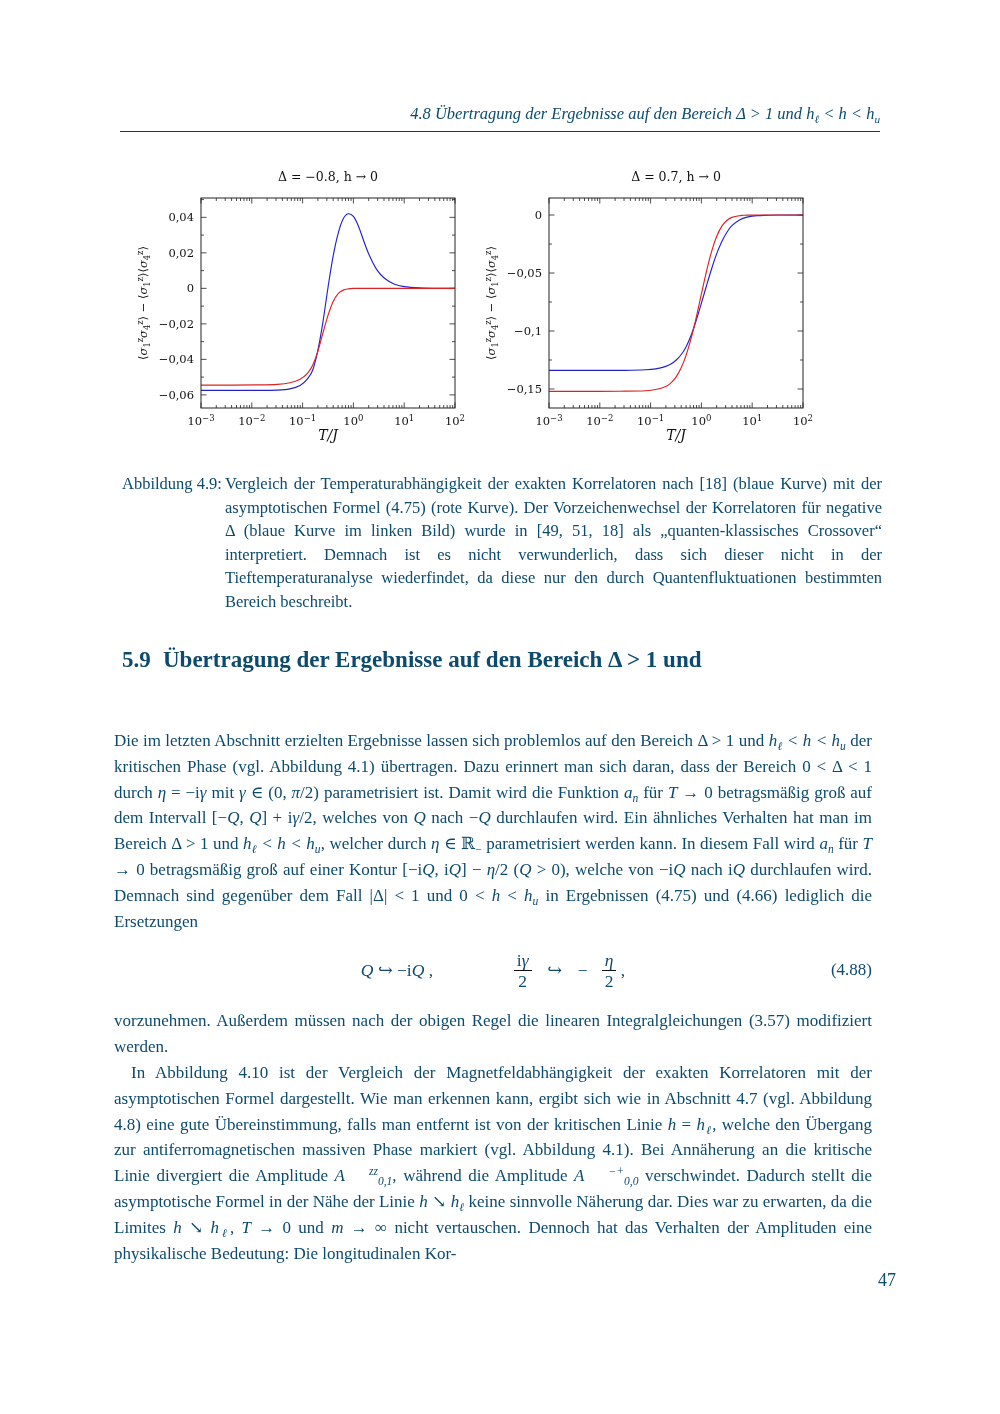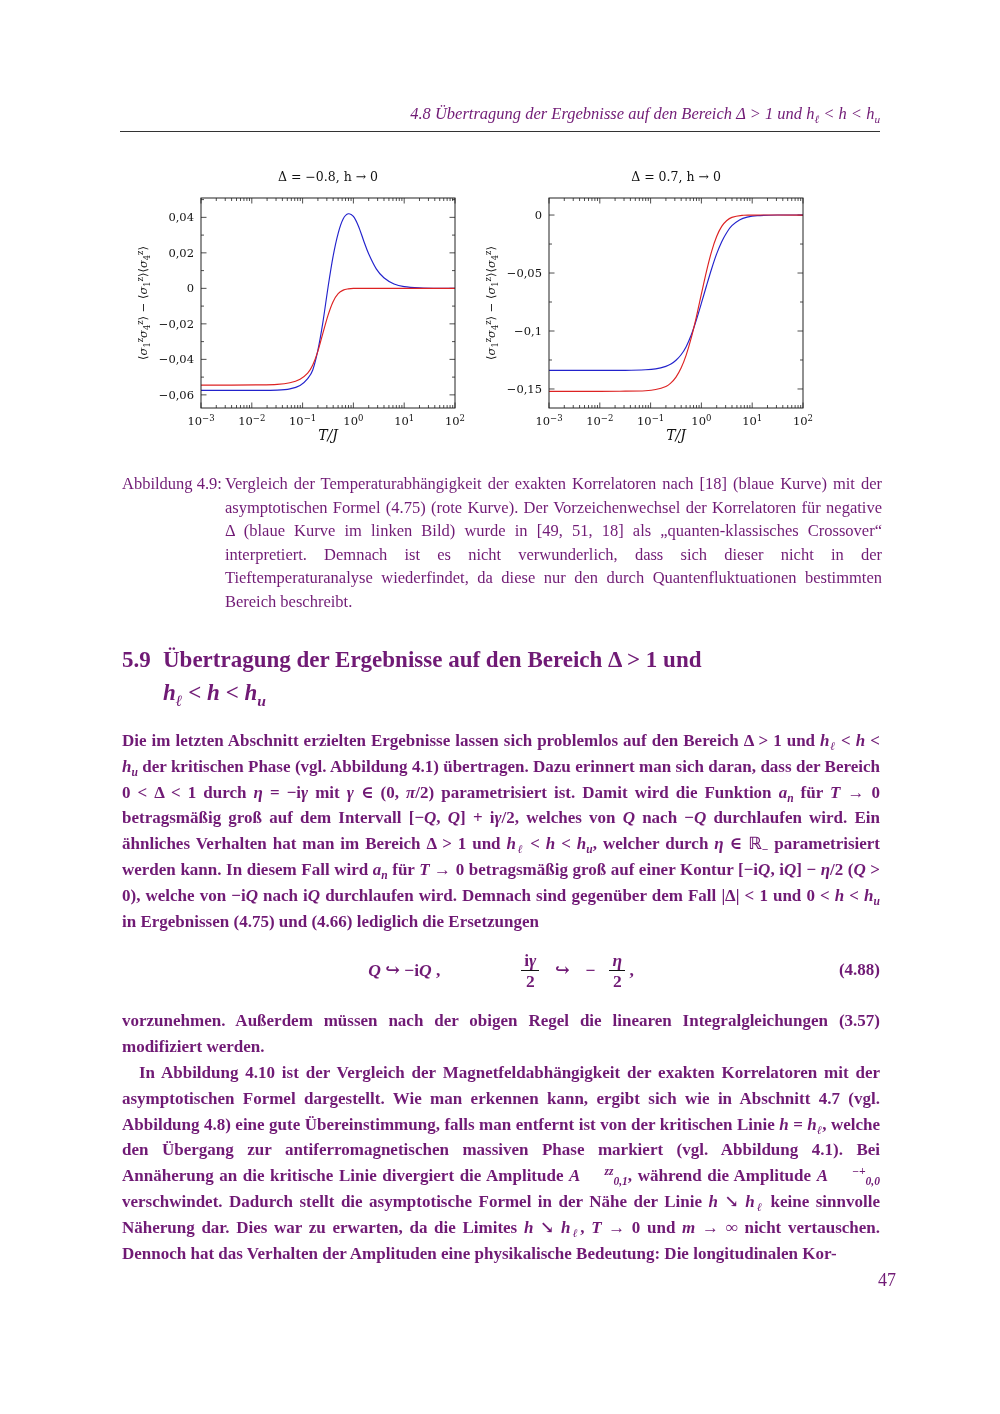--- a/index.html
+++ b/index.html
@@ -1,34 +1,34 @@
 <!DOCTYPE html>
 <html><head>
 <meta charset="utf-8">
 <style>
   html,body{margin:0;padding:0;background:#ffffff;}
   .page{position:relative;width:1000px;height:1414px;background:#ffffff;
-        font-family:"Liberation Serif","DejaVu Serif","DejaVu Sans",serif;color:#701a75;}
+        font-family:"Liberation Serif","DejaVu Serif","DejaVu Sans",serif;color:#0c4a6e;}
   .running-head{position:absolute;top:104px;left:120px;width:760px;text-align:right;
         font-style:italic;font-size:16.5px;}
   .head-rule{position:absolute;top:131px;left:120px;width:760px;border-top:1.2px solid #333;}
   svg text{font-family:"DejaVu Serif","Liberation Serif","DejaVu Sans",serif;fill:#111;}
   .chart{position:absolute;top:160px;}
   .chart.left{left:129px;}
   .chart.right{left:477px;}
   .figure-caption{position:absolute;top:472px;left:122px;width:760px;display:flex;
         font-size:16.5px;line-height:23.5px;}
   .caption-label{flex:none;white-space:nowrap;margin-right:3px;}
   .caption-text{flex:1;text-align:justify;}
   .section-heading{position:absolute;top:643px;left:122px;width:758px;
         font-weight:bold;font-size:23px;line-height:33px;}
   .section-heading .num{display:inline-block;width:41px;}
   .section-heading .line2{padding-left:41px;font-style:italic;}
-  .body-text{position:absolute;top:728px;left:122px;width:758px;
-        font-size:17px;line-height:25.8px;text-align:justify;font-weight:bold;}
+  .body-text{position:absolute;top:728px;left:114px;width:758px;
+        font-size:17px;line-height:25.8px;text-align:justify;}
   .body-text p{margin:0;}
   .body-text p.indent{text-indent:17px;}
   sub{font-size:68%;line-height:0;}
   sup{font-size:68%;line-height:0;margin-left:24px;}
   .equation{position:relative;display:flex;align-items:center;justify-content:center;
         margin:10px 0 12px;height:52px;font-size:17.5px;}
   .eq-gap{display:inline-block;width:58px;}
   .eq-sp{display:inline-block;width:7px;}
   .frac{display:inline-block;text-align:center;vertical-align:-0.65em;line-height:1.15;margin-left:14px;}
   .frac .num{display:block;padding:0 3px;}
@@ -313,21 +313,20 @@
 
   <div class="figure-caption">
     <span class="caption-label">Abbildung 4.9:</span>
     <span class="caption-text">Vergleich der Temperaturabhängigkeit der exakten Korrelatoren nach [18] (blaue Kurve) mit der asymptotischen Formel (4.75) (rote Kurve). Der Vorzeichenwechsel der Korrelatoren für negative Δ (blaue Kurve im linken Bild) wurde in [49, 51, 18] als „quanten-klassisches Crossover“ interpretiert. Demnach ist es nicht verwunderlich, dass sich dieser nicht in der Tieftemperaturanalyse wiederfindet, da diese nur den durch Quantenfluktuationen bestimmten Bereich beschreibt.</span>
   </div>
 
   <div class="section-heading">
     <div>
       <span class="num">5.9</span><span>Übertragung der Ergebnisse auf den Bereich Δ &gt; 1 und</span>
     </div>
-    <div class="line2"><i>h<sub>ℓ</sub> &lt; h &lt; h<sub>u</sub></i></div>
   </div>
 
   <div class="body-text">
     <p>Die im letzten Abschnitt erzielten Ergebnisse lassen sich problemlos auf den Bereich Δ &gt; 1 und <i>h<sub>ℓ</sub> &lt; h &lt; h<sub>u</sub></i> der kritischen Phase (vgl. Abbildung 4.1) übertragen. Dazu erinnert man sich daran, dass der Bereich 0 &lt; Δ &lt; 1 durch <i>η</i> = −i<i>γ</i> mit <i>γ</i> ∈ (0, <i>π</i>/2) parametrisiert ist. Damit wird die Funktion <i>a<sub>n</sub></i> für <i>T</i> → 0 betragsmäßig groß auf dem Intervall [−<i>Q</i>, <i>Q</i>] + i<i>γ</i>/2, welches von <i>Q</i> nach −<i>Q</i> durchlaufen wird. Ein ähnliches Verhalten hat man im Bereich Δ &gt; 1 und <i>h<sub>ℓ</sub> &lt; h &lt; h<sub>u</sub></i>, welcher durch <i>η</i> ∈ ℝ<sub>−</sub> parametrisiert werden kann. In diesem Fall wird <i>a<sub>n</sub></i> für <i>T</i> → 0 betragsmäßig groß auf einer Kontur [−i<i>Q</i>, i<i>Q</i>] − <i>η</i>/2 (<i>Q</i> &gt; 0), welche von −i<i>Q</i> nach i<i>Q</i> durchlaufen wird. Demnach sind gegenüber dem Fall |Δ| &lt; 1 und 0 &lt; <i>h</i> &lt; <i>h<sub>u</sub></i> in Ergebnissen (4.75) und (4.66) lediglich die Ersetzungen</p>
 
     <div class="equation">
       <span class="eq-body">
         <span><i>Q</i> ↪ −i<i>Q</i> ,</span>
         <span class="eq-gap"></span>
         <span class="frac"><span class="num">i<i>γ</i></span><span class="den">2</span></span>

